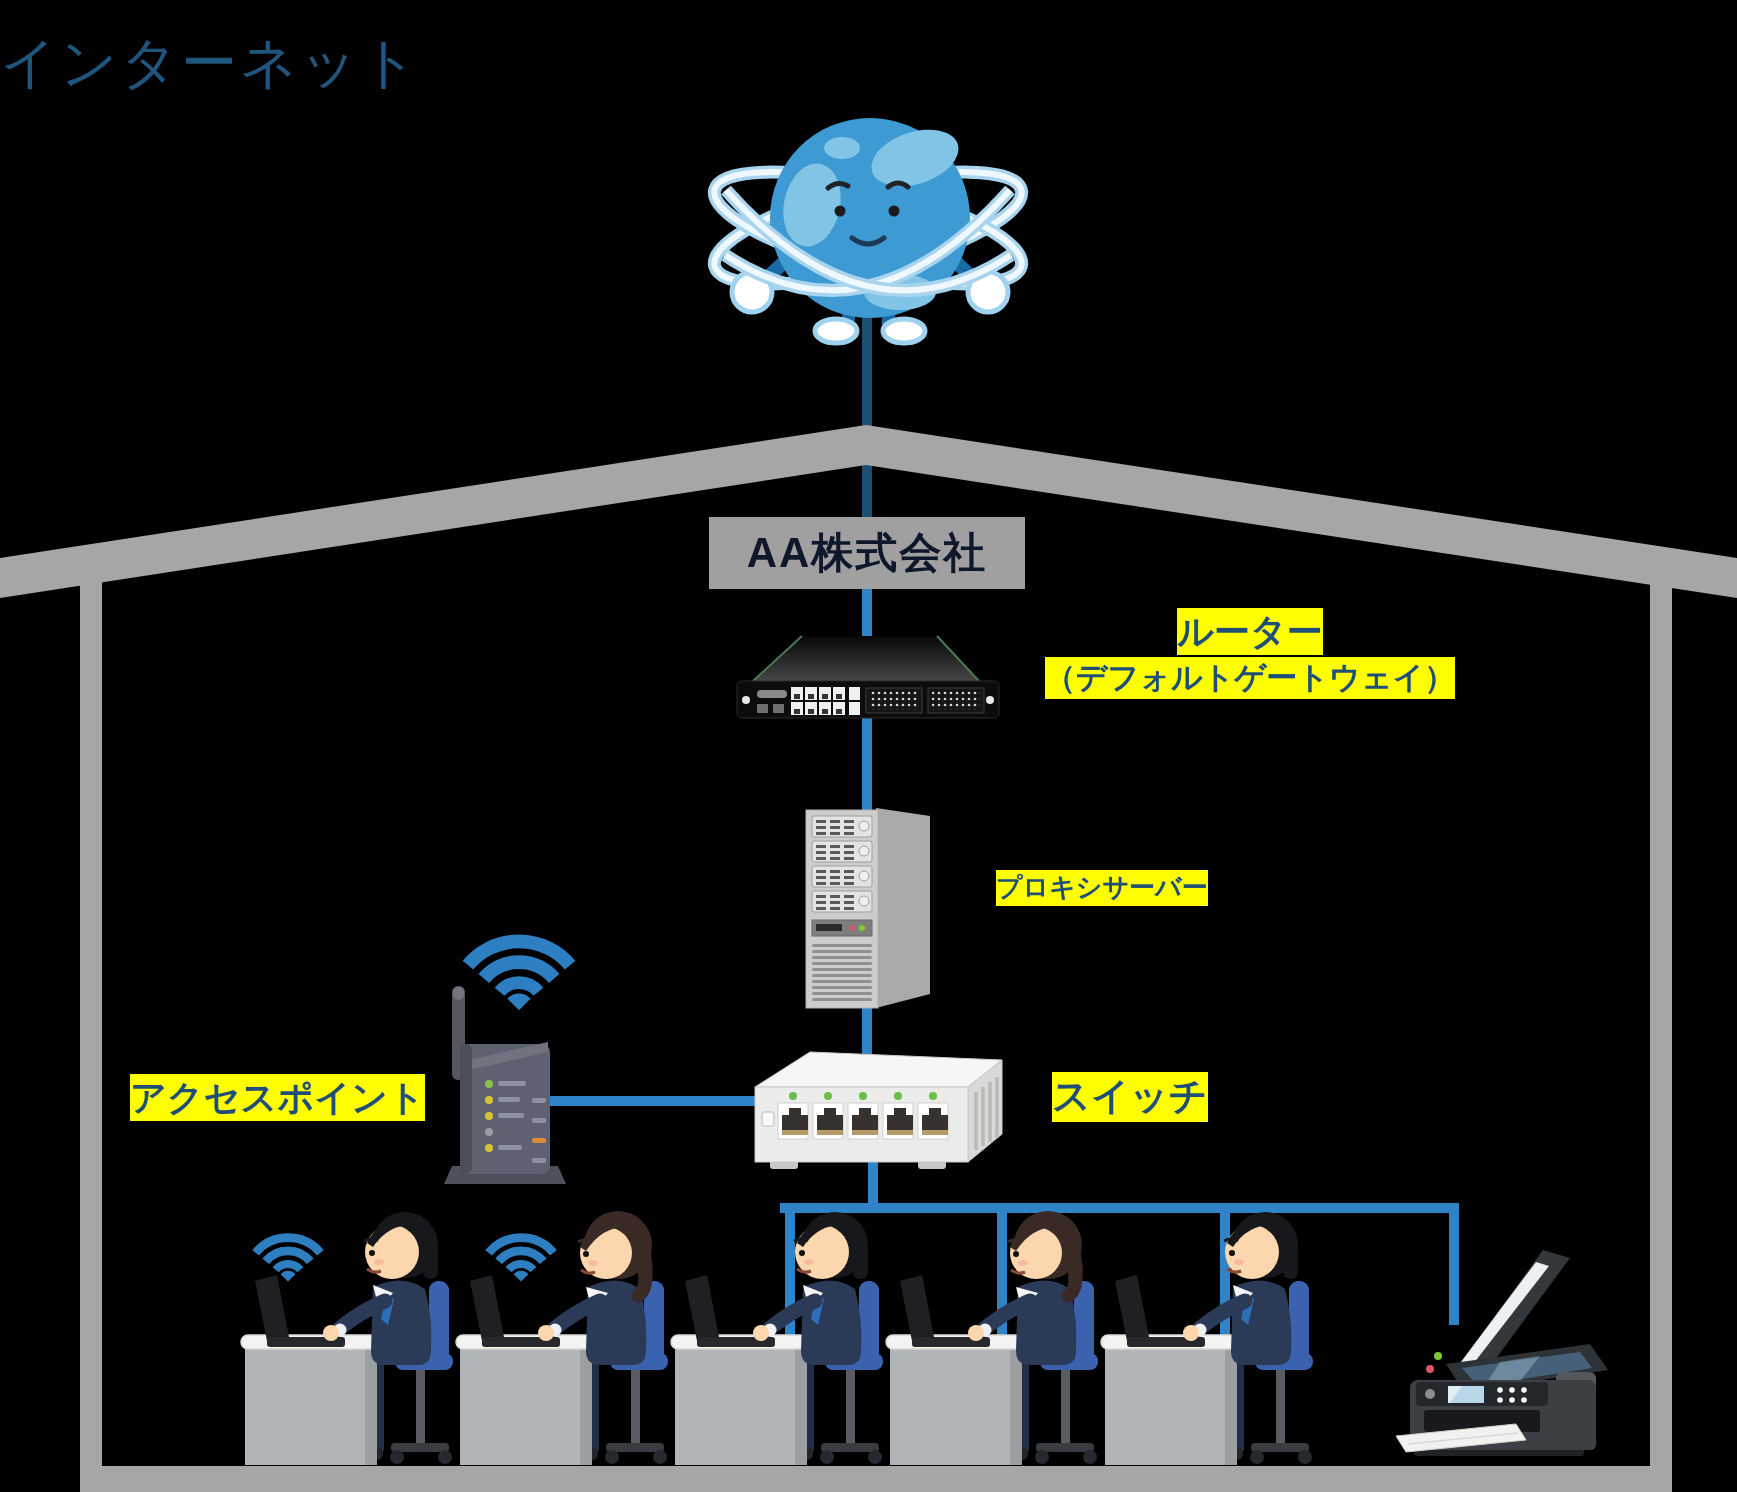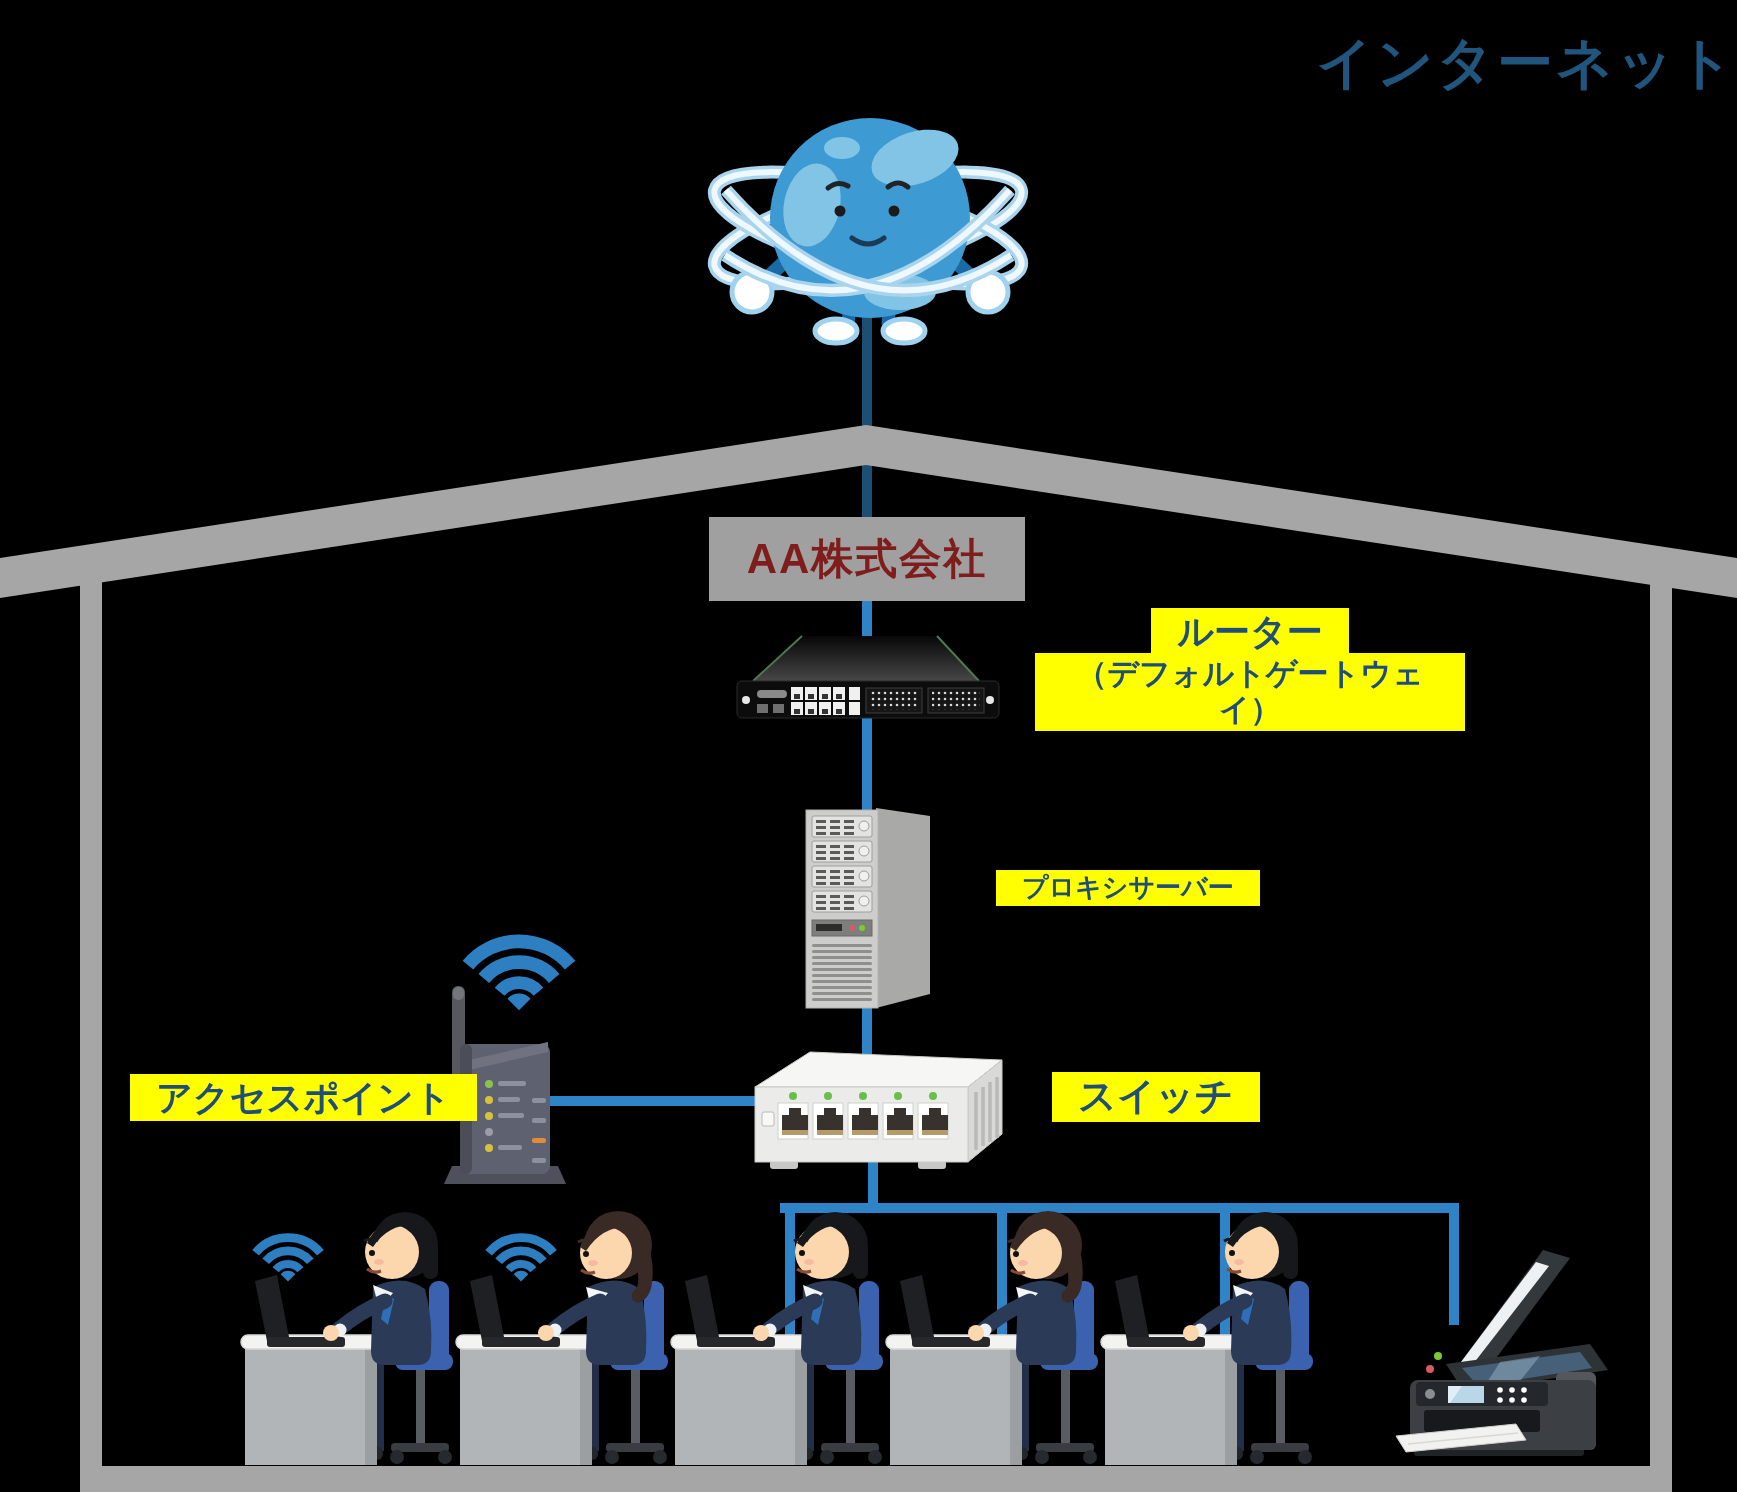--- a/index.html
+++ b/index.html
@@ -1,25 +1,25 @@
 <!DOCTYPE html>
 <html><head>
 <meta charset="utf-8">
 <style>
   html,body{margin:0;padding:0;background:#000;}
   .stage{position:relative;width:1737px;height:1492px;background:#000;overflow:hidden;
          font-family:"Liberation Sans",sans-serif;}
   .stage svg{position:absolute;left:0;top:0;}
-  .title{position:absolute;top:26px;left:0;width:100%;text-align:right;
-         font-size:56px;font-weight:bold;color:#20557e;letter-spacing:3px;}
-  .company-box{position:absolute;left:709px;top:517px;width:316px;height:84px;
-         background:#a0a0a0;color:#7f1d1d;font-size:42px;font-weight:bold;
+  .title{position:absolute;top:26px;left:0;width:100%;text-align:left;
+         font-size:56px;font-weight:normal;color:#20557e;letter-spacing:3px;}
+  .company-box{position:absolute;left:709px;top:517px;width:316px;height:72px;
+         background:#a0a0a0;color:#0f172a;font-size:42px;font-weight:bold;
          display:flex;align-items:center;justify-content:center;letter-spacing:2px;}
   .label{position:absolute;color:#1f4e79;font-weight:bold;line-height:1.15;}
-  .hl{background:#ffff00;padding:3px 26px;display:inline-block;}
+  .hl{background:#ffff00;padding:3px 0;display:inline-block;}
   .router-label{left:1035px;top:608px;width:430px;text-align:center;font-size:36px;}
   .router-label .line2{font-size:31px;margin-top:-2px;font-family:Liberation Serif, serif;}
   .proxy-label{left:996px;top:870px;font-size:26px;}
   .ap-label{left:130px;top:1074px;font-size:36px;}
   .switch-label{left:1052px;top:1072px;font-size:38px;text-align:center;}
 </style>
 </head>
 <body>
 
 <div class="stage">

